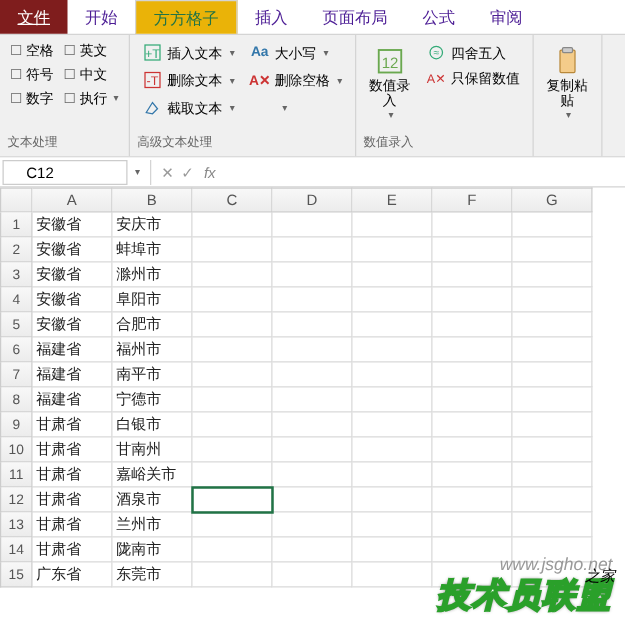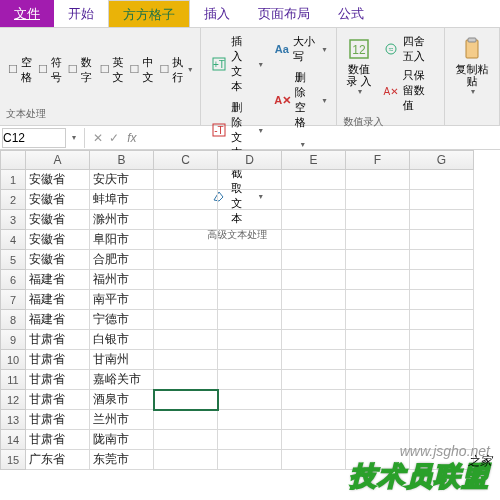--- a/index.html
+++ b/index.html
@@ -1,42 +1,42 @@
 <!DOCTYPE html>
 <html><head>
 <meta charset="utf-8">
 <style>
   * { box-sizing: border-box; margin: 0; padding: 0; }
   body { font-family: "Microsoft YaHei", Arial, sans-serif; font-size: 12px; background: #fff; width: 500px; height: 500px; overflow: hidden; position: relative; }
   
   .tabs { display: flex; height: 28px; background: #fff; border-bottom: 1px solid #d4d4d4; }
   .tab { padding: 5px 14px; cursor: pointer; color: #4c1d95; font-size: 13px; }
-  .tab.primary { background: #a21caf; color: #fff; text-decoration: underline; }
+  .tab.primary { background: #7f1d1d; color: #fff; text-decoration: underline; }
   .tab.active { background: #eab308; border: 1px solid #d4d4d4; border-bottom: none; color: #217346; font-weight: 500; }
   
   .ribbon { display: flex; background: #f0f0f0; height: 98px; border-bottom: 1px solid #d4d4d4; }
   .group { border-right: 1px solid #d4d4d4; padding: 4px 6px; display: flex; flex-direction: column; justify-content: space-between; }
   .group-label { font-size: 10px; color: #666; height: 14px; }
   .group-body { flex: 1; display: flex; gap: 4px; }
   
-  .g1 .col { display: flex; gap: 2px; }
+  .g1 .col { display: flex; flex-direction: column; gap: 2px; }
   .check-item { display: flex; align-items: center; gap: 3px; font-size: 11px; padding: 1px 2px; cursor: pointer; }
   .check-item::before { content: "☐"; font-size: 11px; color: #666; }
   
   .g2 .col { display: flex; flex-direction: column; gap: 2px; }
   .btn-row { display: flex; align-items: center; gap: 4px; padding: 2px 4px; cursor: pointer; font-size: 11px; }
   .btn-row .ic { width: 16px; height: 16px; display: flex; align-items: center; justify-content: center; }
   .arrow { font-size: 8px; color: #666; margin-left: 2px; }
   
   .big-btn { display: flex; flex-direction: column; align-items: center; justify-content: center; width: 42px; height: 68px; cursor: pointer; padding: 2px; }
   .big-btn .ic { width: 24px; height: 24px; display: flex; align-items: center; justify-content: center; margin-bottom: 2px; }
   .big-btn .label { font-size: 11px; text-align: center; line-height: 12px; }
   
   .name-box-row { display: flex; align-items: center; border-bottom: 1px solid #d4d4d4; height: 24px; background: #fff; }
-  .name-box { width: 64px; border: 1px solid #ccc; padding: 2px 0; font-size: 12px; margin: 2px; }
+  .name-box { width: 100px; border: 1px solid #ccc; padding: 2px 18px; font-size: 12px; margin: 2px; }
   .nb-arrow { font-size: 8px; padding: 0 4px; color: #666; cursor: pointer; }
   .fx-sep { width: 1px; height: 20px; background: #d4d4d4; margin: 0 4px; }
   .fx-tools { display: flex; gap: 6px; font-size: 12px; color: #999; padding: 0 4px; }
   .fx-label { font-style: italic; color: #888; padding: 0 4px; }
   .formula-bar { flex: 1; padding: 2px 4px; }
   
   .col-headers { display: flex; }
   .corner { width: 26px; height: 20px; background: linear-gradient(#f8f8f8,#ececec); border: 1px solid #ccc; }
   .ch { width: 64px; height: 20px; display: flex; align-items: center; justify-content: center; background: linear-gradient(#f8f8f8,#ececec); border-right: 1px solid #ccc; border-bottom: 1px solid #ccc; border-top: 1px solid #ccc; color: #555; font-size: 12px; }
   
@@ -55,20 +55,21 @@
 </head>
 <body>
 
 <div class="tabs" id="tabs">
     <div class="tab primary">文件</div>
     <div class="tab">开始</div>
     <div class="tab active">方方格子</div>
     <div class="tab">插入</div>
     <div class="tab">页面布局</div>
     <div class="tab">公式</div>
+    <div class="tab">审阅</div>
   </div>
 
 <div class="ribbon">
   <div class="group g1">
     <div class="group-body" id="g1body">
         <div class="col">
           <div class="check-item">
             <span>空格</span>
           </div>
           <div class="check-item">

